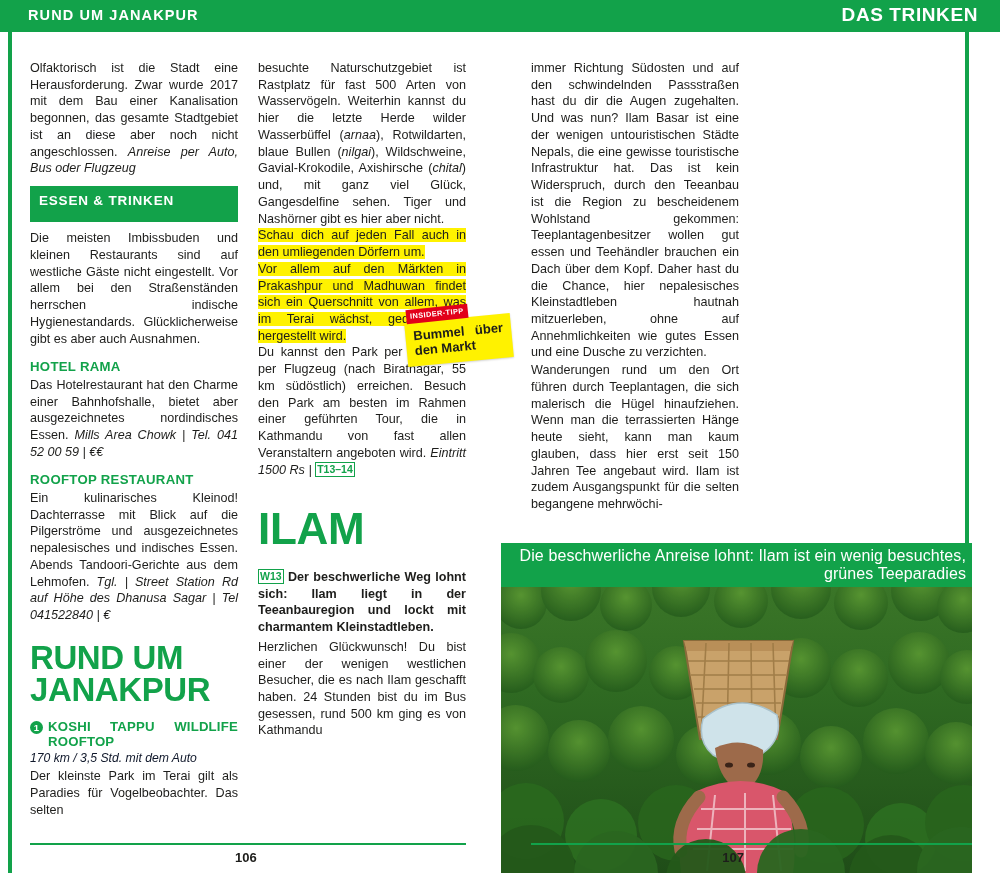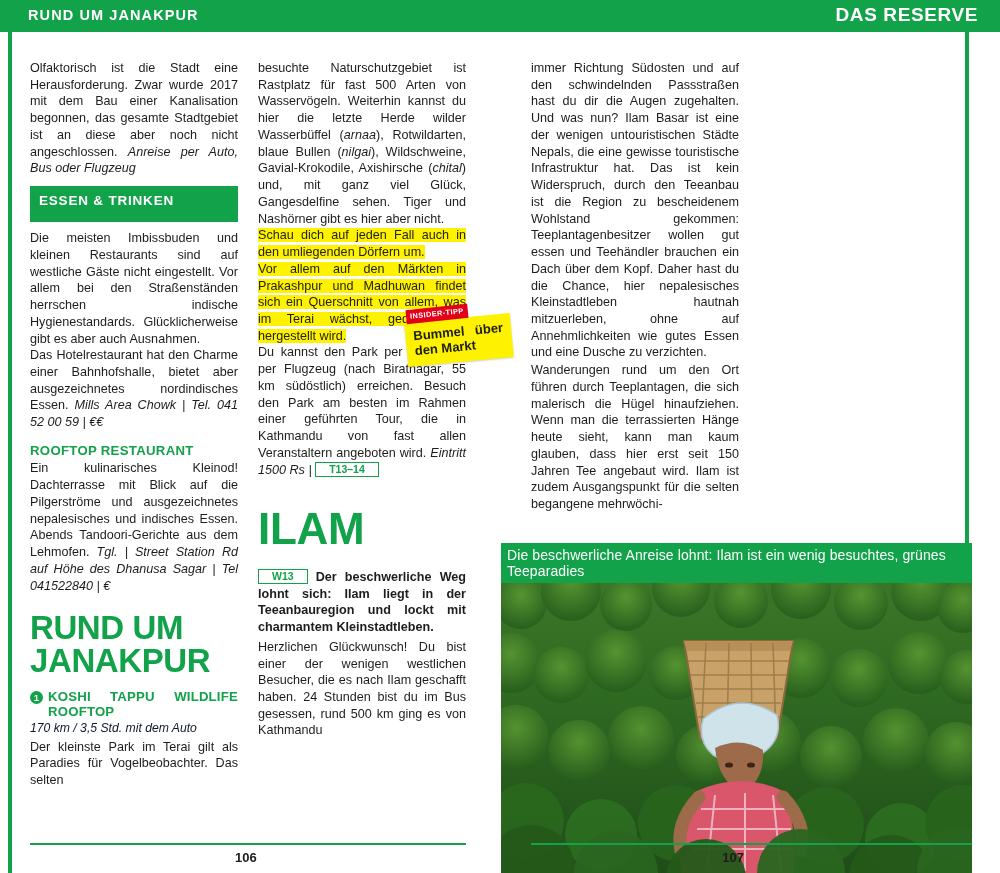--- a/index.html
+++ b/index.html
@@ -156,40 +156,40 @@
     z-index: 3;
     box-shadow: 0 1px 2px rgba(0,0,0,0.18);
   }
   
   .mapref {
     display: inline-block;
     border: 1px solid #12a24a;
     color: #12a24a;
     font-size: 10.5px;
     font-weight: bold;
-    padding: 0 13px;
+    padding: 0 1px;
     line-height: 1.25;
     vertical-align: 1px;
     font-style: normal;
   }
   
   .photo {
     position: absolute;
     left: 501px; top: 511px;
     width: 471px; height: 330px;
     overflow: hidden;
     background: #2e6b23;
   }
   .photo .caption {
     position: absolute; top: 0; left: 0; right: 0;
     background: #12a24a;
     color: #fff;
-    font-size: 14px;
+    font-size: 16px;
     padding: 4px 6px;
-    text-align: left;
+    text-align: right;
     z-index: 6;
     letter-spacing: 0.1px;
   }
   .photo svg { position: absolute; top: 0; left: 0; }
 
   
   .folio {
     position: absolute;
     bottom: 8px;
     font-size: 13px;
@@ -202,33 +202,34 @@
     position: absolute; bottom: 28px; height: 2.5px; background: #12a24a;
   }
   .folioline.l { left: 30px; width: 436px; }
   .folioline.r { left: 531px; width: 441px; }
 </style>
 </head>
 <body>
 
 <div class="header">
   <div class="left">RUND UM JANAKPUR</div>
-  <div class="right">DAS RESERVE</div>
+  <div class="right">DAS TRINKEN</div>
 </div>
 
 <div class="page">
   <div class="vrule l"></div>
   <div class="vrule r"></div>
 
   <div class="col c1">
     <p>
       <span>Olfaktorisch ist die Stadt eine Herausforderung. Zwar wurde 2017 mit dem Bau einer Kanalisation begonnen, das gesamte Stadtgebiet ist an diese aber noch nicht angeschlossen. </span><span class="it">Anreise per Auto, Bus oder Flugzeug</span>
     </p>
     <div class="greenbar">ESSEN &amp; TRINKEN</div>
     <p>Die meisten Imbissbuden und kleinen Restaurants sind auf westliche Gäste nicht eingestellt. Vor allem bei den Straßenständen herrschen indische Hygienestandards. Glücklicherweise gibt es aber auch Ausnahmen.</p>
+    <div class="subhead">HOTEL RAMA</div>
     <p>
       <span>Das Hotelrestaurant hat den Charme einer Bahnhofshalle, bietet aber ausgezeichnetes nordindisches Essen. </span><span class="it">Mills Area Chowk | Tel. 041 52 00 59 | €€</span>
     </p>
     <div class="subhead">ROOFTOP RESTAURANT</div>
     <p>
       <span>Ein kulinarisches Kleinod! Dachterrasse mit Blick auf die Pilgerströme und ausgezeichnetes nepalesisches und indisches Essen. Abends Tandoori-Gerichte aus dem Lehmofen. </span><span class="it">Tgl. | Street Station Rd auf Höhe des Dhanusa Sagar | Tel 041522840 | €</span>
     </p>
     <div class="bigtitle">RUND UM JANAKPUR</div>
     <div class="poi">
       <span class="poinum">1</span>

